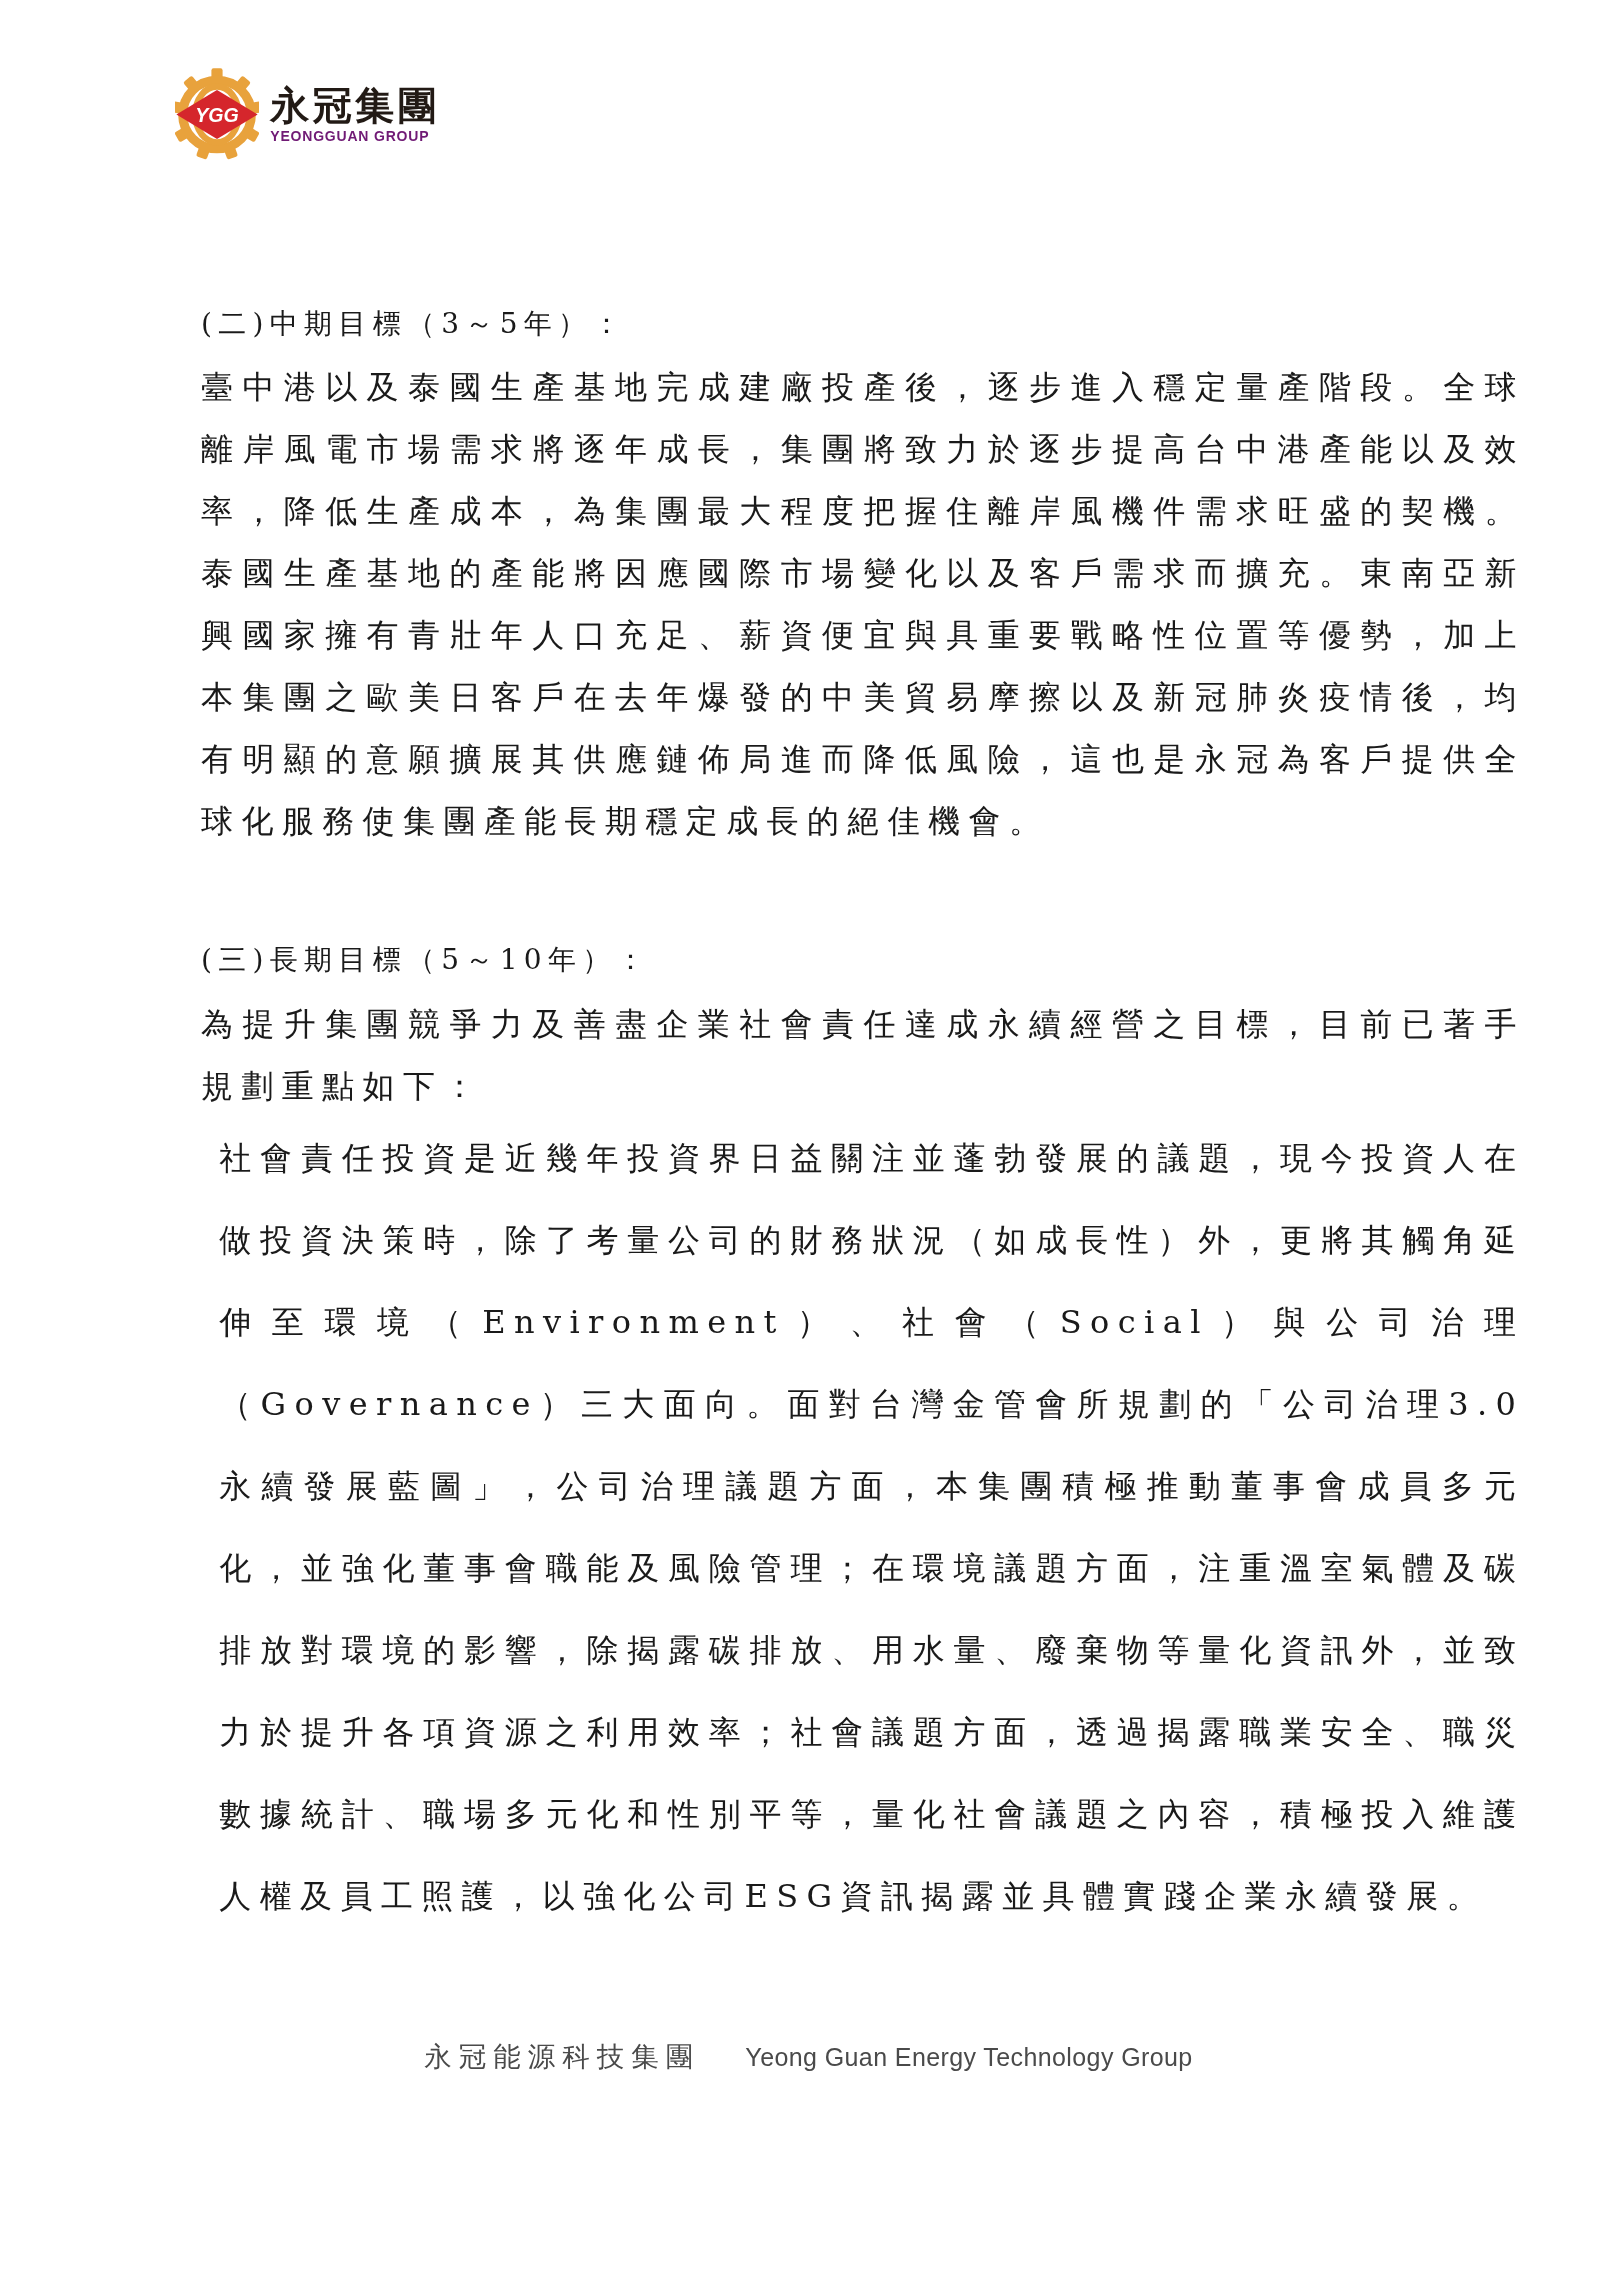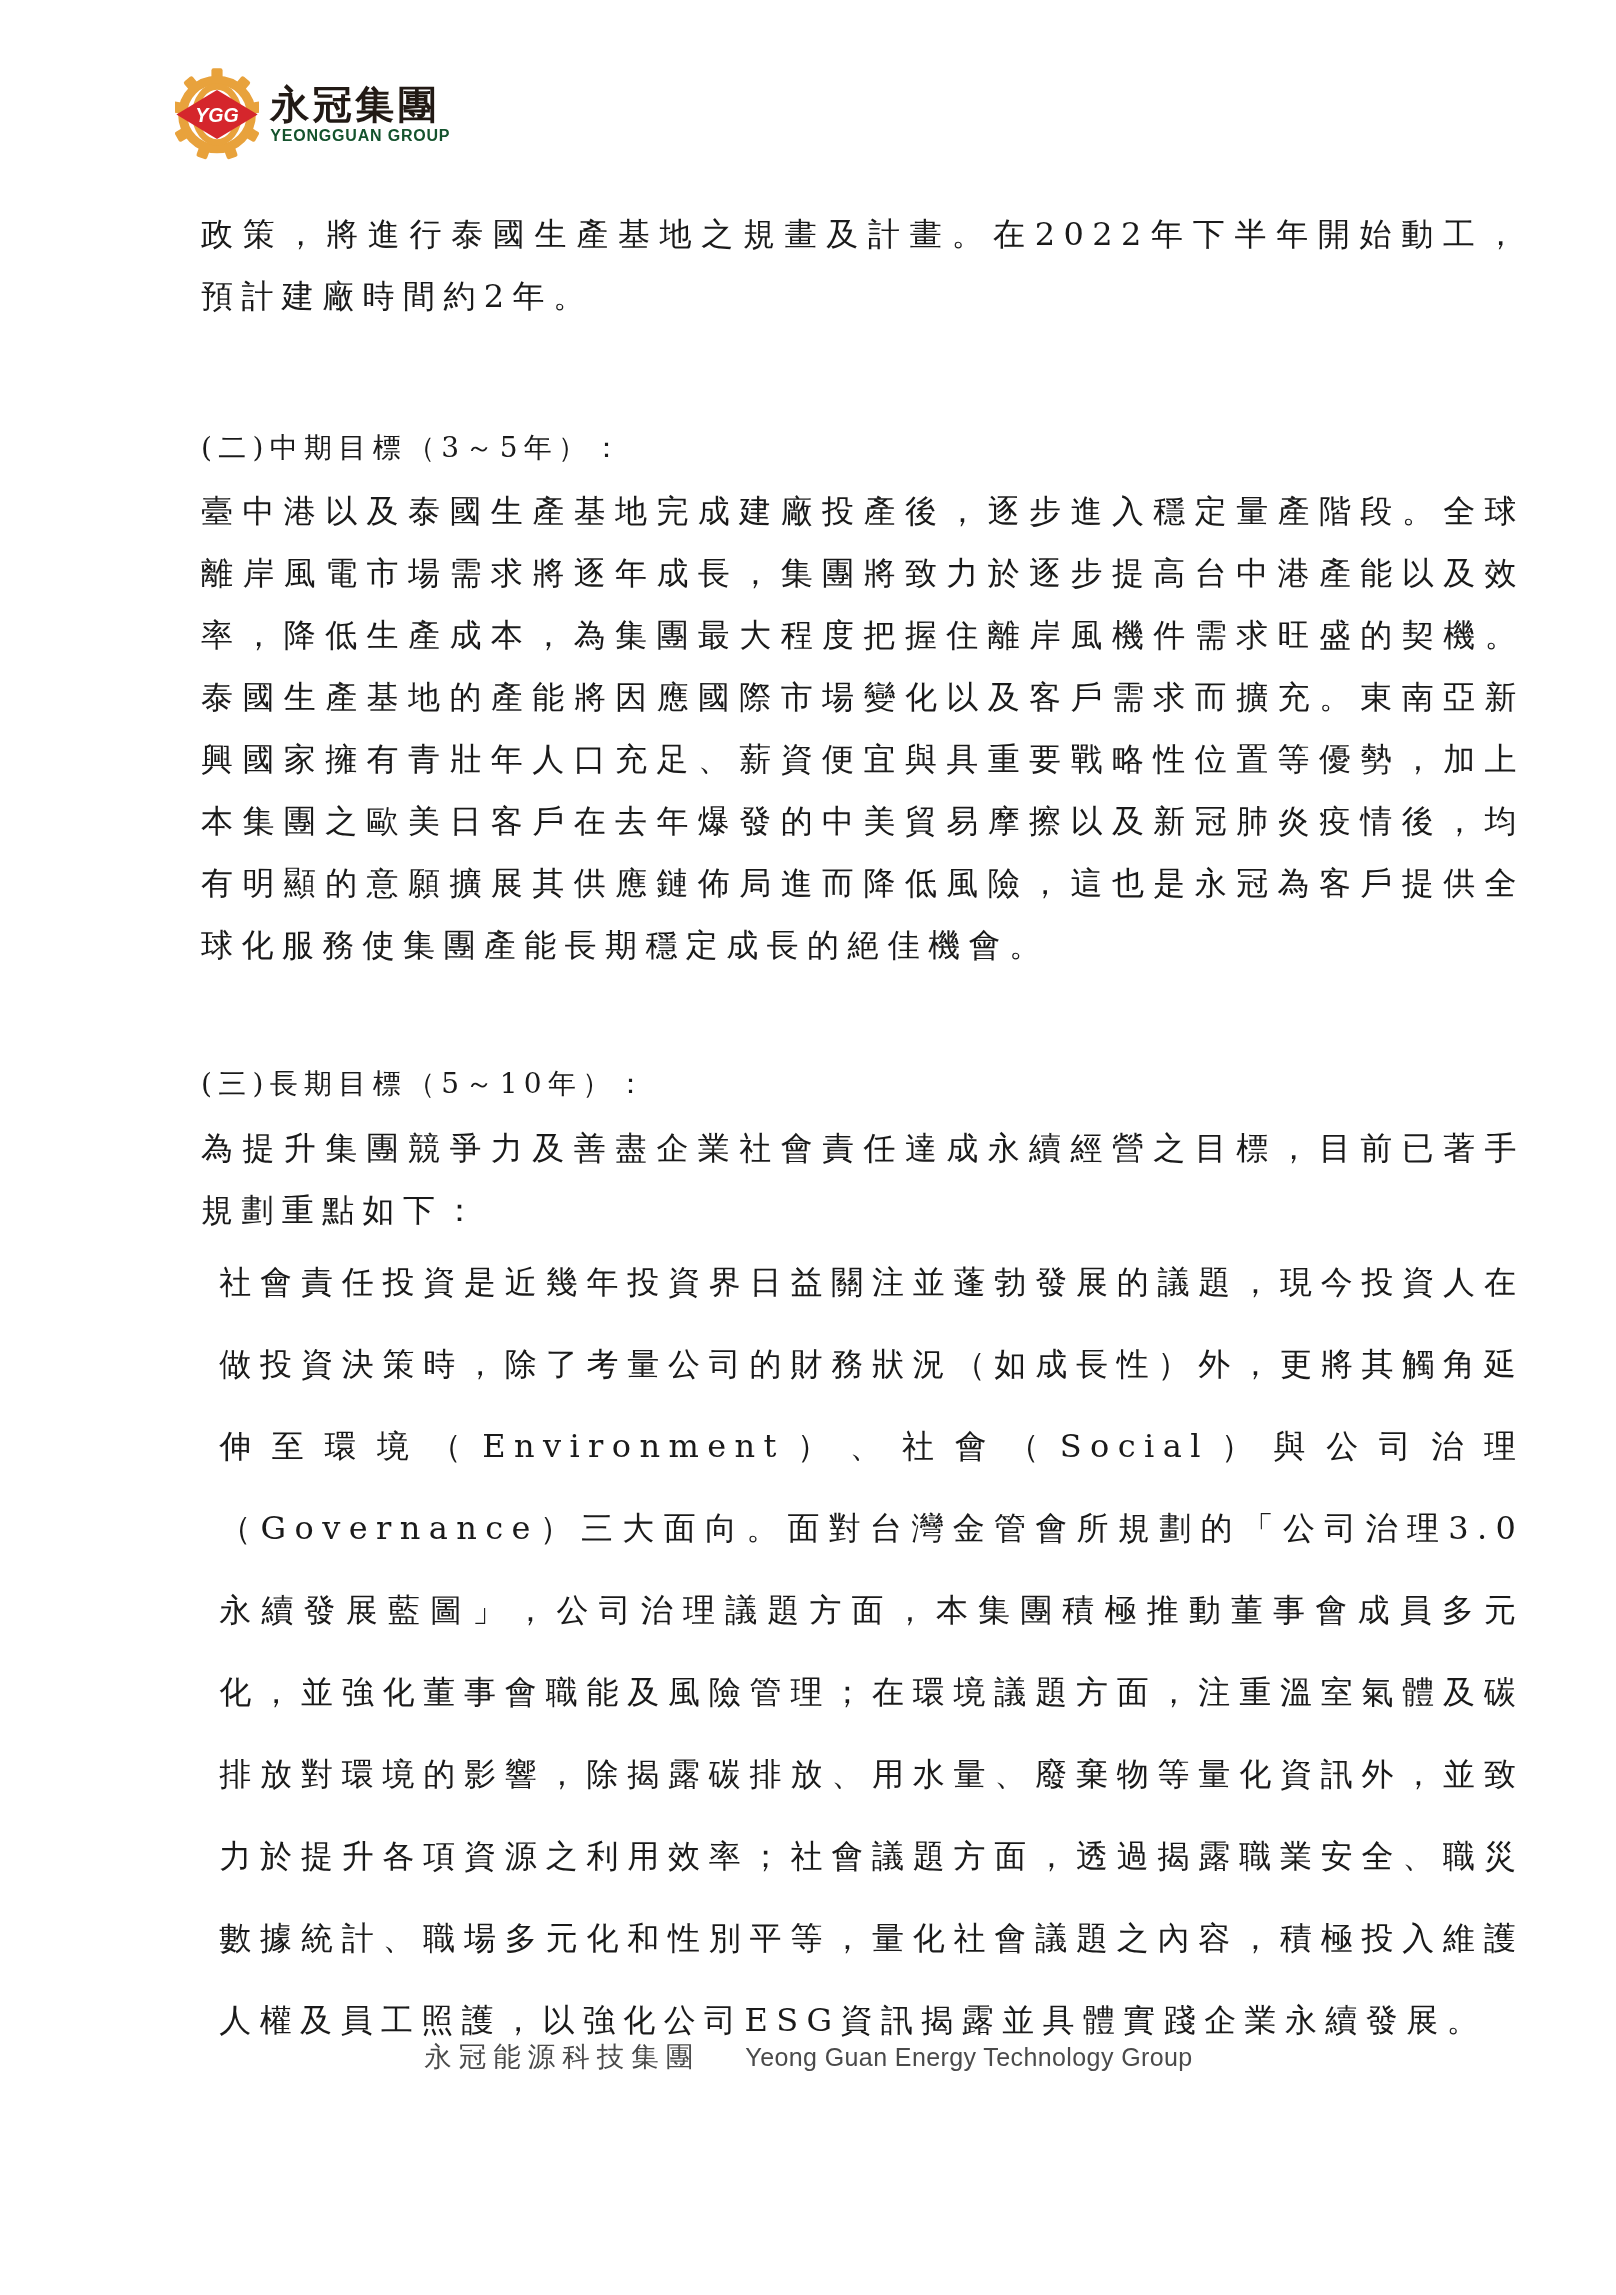--- a/index.html
+++ b/index.html
@@ -27,24 +27,24 @@
   .brand-zh {
     font-family: "DejaVu Sans", sans-serif;
     font-size: 39px;
     font-weight: bold;
     letter-spacing: 3.5px;
     color: #221a15;
     line-height: 42px;
   }
   .brand-en {
     font-family: "Liberation Sans", sans-serif;
-    font-size: 16px;
+    font-size: 14px;
     font-weight: bold;
     letter-spacing: 0.8px;
-    color: #14532d;
+    color: #701a75;
     margin-top: 1px;
   }
 
   
   .body-text {
     position: absolute;
     top: 203px;
     left: 201px;
     width: 1324px;
     font-size: 32px;
@@ -126,21 +126,20 @@
       <polygon points="2,66 60,31 118,66 60,101" fill="#D5262C"></polygon>
       <text x="60" y="77" text-anchor="middle" fill="#ffffff" font-family="Liberation Sans, sans-serif" font-size="28" font-weight="bold" font-style="italic">YGG</text>
     </svg>
     <div class="brand">
       <div class="brand-zh">永冠集團</div>
       <div class="brand-en">YEONGGUAN GROUP</div>
     </div>
   </header>
 
   <main class="body-text">
-    <p class="para">政策，將進行泰國生產基地之規畫及計畫。在2022年下半年開始動工，預計建廠時間約2年。</p>
     <h2 class="heading m-heading2">(二)中期目標（3～5年）：</h2>
     <p class="para m-para2">臺中港以及泰國生產基地完成建廠投產後，逐步進入穩定量產階段。全球離岸風電市場需求將逐年成長，集團將致力於逐步提高台中港產能以及效率，降低生產成本，為集團最大程度把握住離岸風機件需求旺盛的契機。泰國生產基地的產能將因應國際市場變化以及客戶需求而擴充。東南亞新興國家擁有青壯年人口充足、薪資便宜與具重要戰略性位置等優勢，加上本集團之歐美日客戶在去年爆發的中美貿易摩擦以及新冠肺炎疫情後，均有明顯的意願擴展其供應鏈佈局進而降低風險，這也是永冠為客戶提供全球化服務使集團產能長期穩定成長的絕佳機會。</p>
     <h2 class="heading m-heading3">(三)長期目標（5～10年）：</h2>
     <p class="para m-para3">為提升集團競爭力及善盡企業社會責任達成永續經營之目標，目前已著手規劃重點如下：</p>
     <p class="para indent">社會責任投資是近幾年投資界日益關注並蓬勃發展的議題，現今投資人在做投資決策時，除了考量公司的財務狀況（如成長性）外，更將其觸角延伸至環境（Environment）、社會（Social）與公司治理（Governance）三大面向。面對台灣金管會所規劃的「公司治理3.0永續發展藍圖」，公司治理議題方面，本集團積極推動董事會成員多元化，並強化董事會職能及風險管理；在環境議題方面，注重溫室氣體及碳排放對環境的影響，除揭露碳排放、用水量、廢棄物等量化資訊外，並致力於提升各項資源之利用效率；社會議題方面，透過揭露職業安全、職災數據統計、職場多元化和性別平等，量化社會議題之內容，積極投入維護人權及員工照護，以強化公司ESG資訊揭露並具體實踐企業永續發展。</p>
   </main>
 
   <footer class="footer">
     <span class="footer-zh">永冠能源科技集團</span><span class="footer-en">Yeong Guan Energy Technology Group</span>
   </footer>

